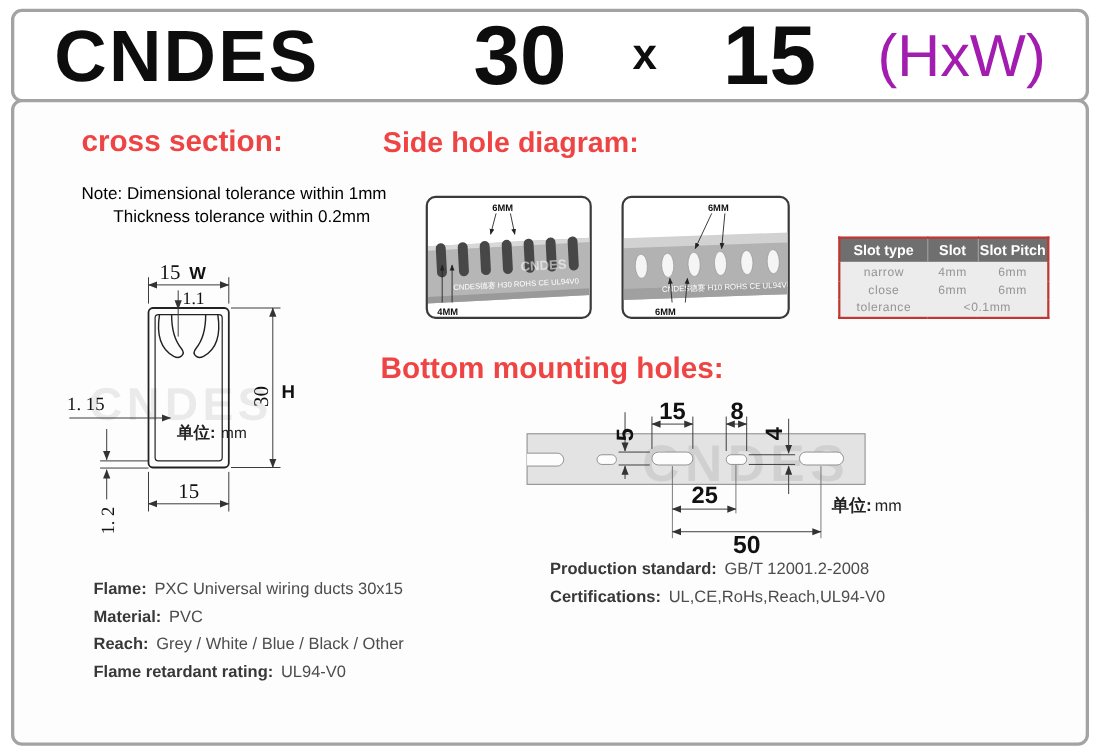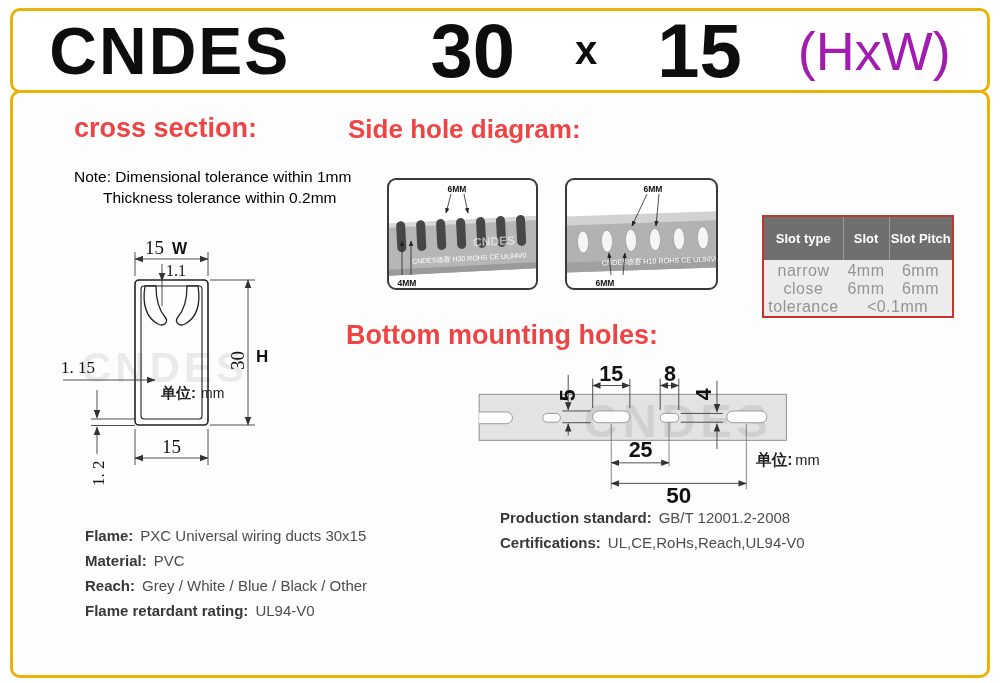--- a/index.html
+++ b/index.html
@@ -1,42 +1,42 @@
 <!DOCTYPE html>
 <html><head>
 <meta charset="utf-8">
 <style>
   html,body{margin:0;padding:0;background:#fff;}
   .page{position:relative;width:1000px;height:683px;background:#ffffff;
         font-family:"Liberation Sans",sans-serif;overflow:hidden;}
   .abs{position:absolute;}
-  .box{box-sizing:border-box;border:3px solid #eab308;border-radius:10px;background:#fdfdfd;gap:44px;}
+  .box{box-sizing:border-box;border:3px solid #a3a3a3;border-radius:10px;background:#fdfdfd;gap:44px;}
   
   .header-box{left:10px;top:8px;width:980px;height:85px;background:#ffffff;
               display:flex;align-items:center;justify-content:center;}
   .brand{font-size:66px;font-weight:bold;color:#0d0d0d;letter-spacing:2px;}
   .size-num{font-size:76px;font-weight:bold;color:#0d0d0d;}
   .size-x{font-size:40px;font-weight:bold;color:#0d0d0d;margin:0 16px;}
   .suffix{font-size:54px;color:#a21caf;margin-left:12px;}
   .gap1{width:52px;}
   
   .content-box{left:10px;top:90px;width:980px;height:588px;}
   .h-title{font-weight:bold;color:#ef4444;white-space:nowrap;}
   .note{font-size:15.5px;color:#000000;line-height:21px;white-space:nowrap;}
   .note .l2{padding-left:29px;}
   
   .photo{box-sizing:border-box;border:2px solid #3a3a3a;border-radius:9px;
          background:#fff;overflow:hidden;}
   
   table.slot{border-collapse:collapse;border:2px solid #c1362e;background:#ececec;
              table-layout:fixed;}
   table.slot th{background:#6f6f6f;color:#fff;font-size:13px;font-weight:bold;
-                padding:14px 1px;border-left:1px solid #9b9b9b;}
+                padding:3px 1px;border-left:1px solid #9b9b9b;}
   table.slot th:first-child{border-left:none;}
-  table.slot td{font-size:16px;color:#949494;text-align:center;padding:0 1px;height:16px;
+  table.slot td{font-size:11px;color:#949494;text-align:center;padding:0 1px;height:16px;
                 letter-spacing:0.5px;}
   table.slot tr.r1 td{padding-top:2px;}
   td.tol-val{text-align:left;padding-left:4px;}
   
   .spec-line{font-size:15px;line-height:25px;white-space:nowrap;color:#4d4d4d;}
   .spec-line b{color:#383838;margin-right:7px;}
   svg text{font-family:"Liberation Sans",sans-serif;}
   svg .serif{font-family:"Liberation Serif","DejaVu Serif",serif;}
 </style>
 </head>

